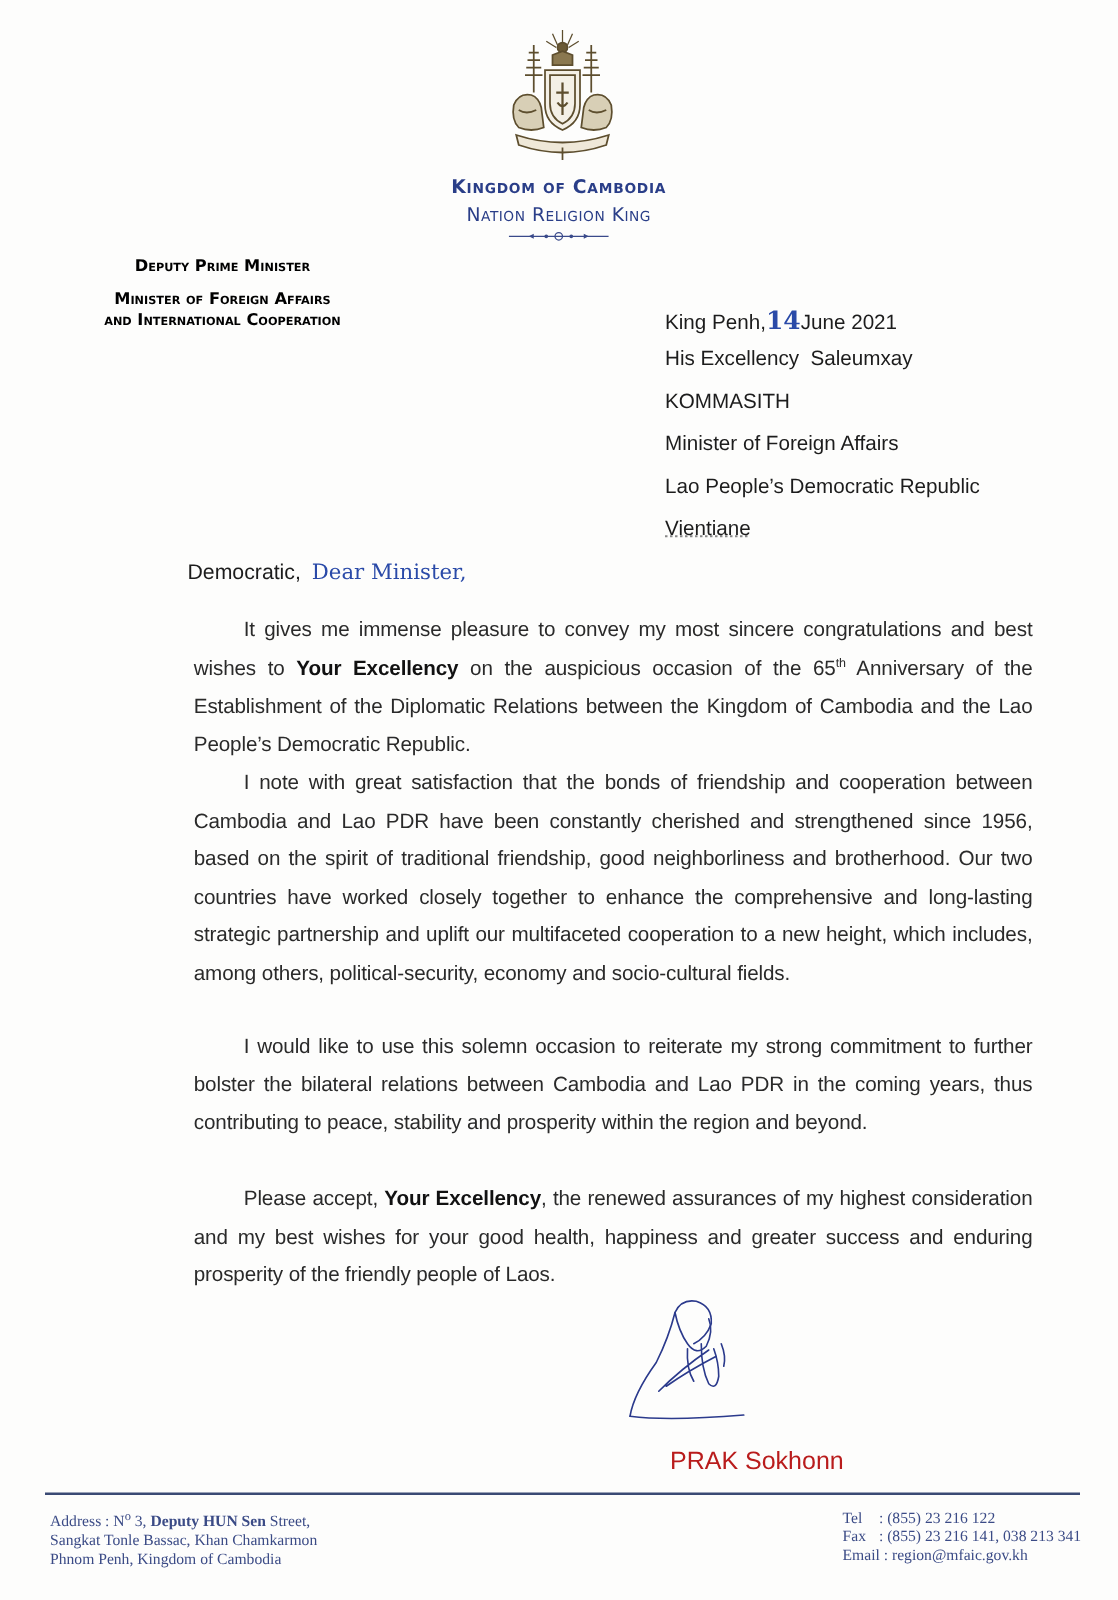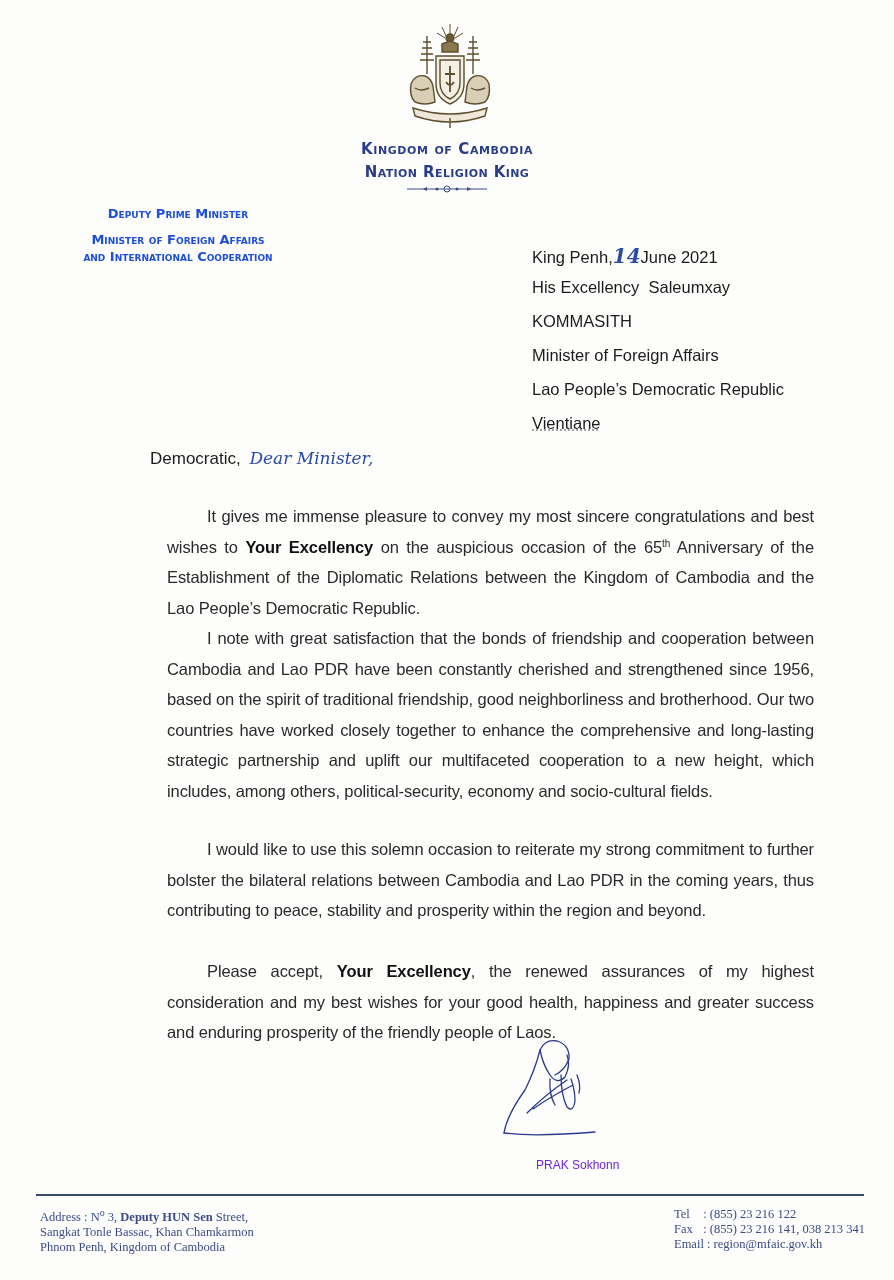--- a/index.html
+++ b/index.html
@@ -8,55 +8,55 @@
     font-family: "Liberation Sans", sans-serif; color: #1c1c1c;
   }
   .emblem { position: absolute; left: 405px; top: 22px; width: 90px; height: 108px; }
   .hdr-kingdom {
     position: absolute; left: 0; width: 894px; top: 140px; text-align: center;
     color: #2a3e88; font-weight: bold; font-size: 15px; letter-spacing: 0.6px; font-variant: small-caps;
     font-family: "DejaVu Sans", sans-serif;
   }
   .hdr-motto {
     position: absolute; left: 0; width: 894px; top: 163px; text-align: center;
-    color: #2a3e88; font-weight: bold; font-size: 15px; letter-spacing: 0.4px; font-variant: small-caps;
+    color: #2a3e88; font-weight: normal; font-size: 15px; letter-spacing: 0.4px; font-variant: small-caps;
     font-family: "DejaVu Sans", sans-serif;
   }
   .ornament { position: absolute; left: 407px; top: 184px; width: 80px; height: 10px; }
   .sender {
-    position: absolute; left: 30px; width: 296px; text-align: center; color: #1d4ed8;
+    position: absolute; left: 30px; width: 296px; text-align: center; color: #000000;
     font-weight: bold; font-variant: small-caps; font-family: "DejaVu Sans", sans-serif;
   }
   .sender.l1 { top: 206px; font-size: 13px; }
   .sender.l2 { top: 232px; font-size: 13px; }
   .sender.l3 { top: 249px; font-size: 13px; }
   .addr { position: absolute; left: 532px; font-size: 16.5px; color: #1c1c1c; }
   .addr.r1 { top: 244px; }
   .addr.r2 { top: 278px; }
   .addr.r3 { top: 312px; }
   .addr.r4 { top: 346px; }
   .addr.r5 { top: 380px; }
   .addr.r6 { top: 414px; text-decoration: underline; text-decoration-style: dotted; text-decoration-color: #888; }
-  .hand { font-family: "DejaVu Serif", serif; font-style: italic; color: #2a4aa8; font-weight: bold; font-size: 20px; }
+  .hand { font-family: "DejaVu Serif", serif; color: #2a4aa8; font-weight: bold; font-size: 20px; }
   .salutation { position: absolute; left: 150px; top: 448px; font-size: 17px; }
   .salutation .hand { font-size: 17px; font-weight: normal; margin-left: 4px; }
   .body-text {
     position: absolute; left: 151px; width: 679px; font-size: 16.5px; line-height: 30.6px;
     text-align: justify; color: #2a2a2a; font-family: "Liberation Sans Narrow", "Liberation Sans", sans-serif;
     letter-spacing: -0.1px;
   }
-  .body-text p { margin: 16px; text-indent: 40px; }
+  .body-text p { margin: 4px; text-indent: 40px; }
   .body-text b { font-weight: 600; color: #111; }
   .p1 { top: 485px; }
   .p2 { top: 607px; }
   .p3 { top: 818px; }
   .p4 { top: 940px; }
   sup { font-size: 10px; line-height: 0; }
   .signature { position: absolute; left: 495px; top: 1035px; width: 130px; height: 105px; }
-  .signer { position: absolute; left: 536px; top: 1158px; font-size: 12px; color: #6d28d9; }
+  .signer { position: absolute; left: 536px; top: 1158px; font-size: 20px; color: #b91c1c; }
   .rule { position: absolute; left: 36px; top: 1194px; width: 828px; height: 2px; background: #3a4a74; }
   .foot { position: absolute; font-family: "Liberation Serif", serif; font-size: 12.5px; color: #3b4b86; line-height: 15px; }
   .foot.left { left: 40px; top: 1210px; }
   .foot.right { left: 650px; top: 1207px; margin-left: 24px; }
   .foot .k { display: inline-block; width: 26px; }
   .foot b { font-weight: bold; }
 </style>
 </head>
 <body>
 

